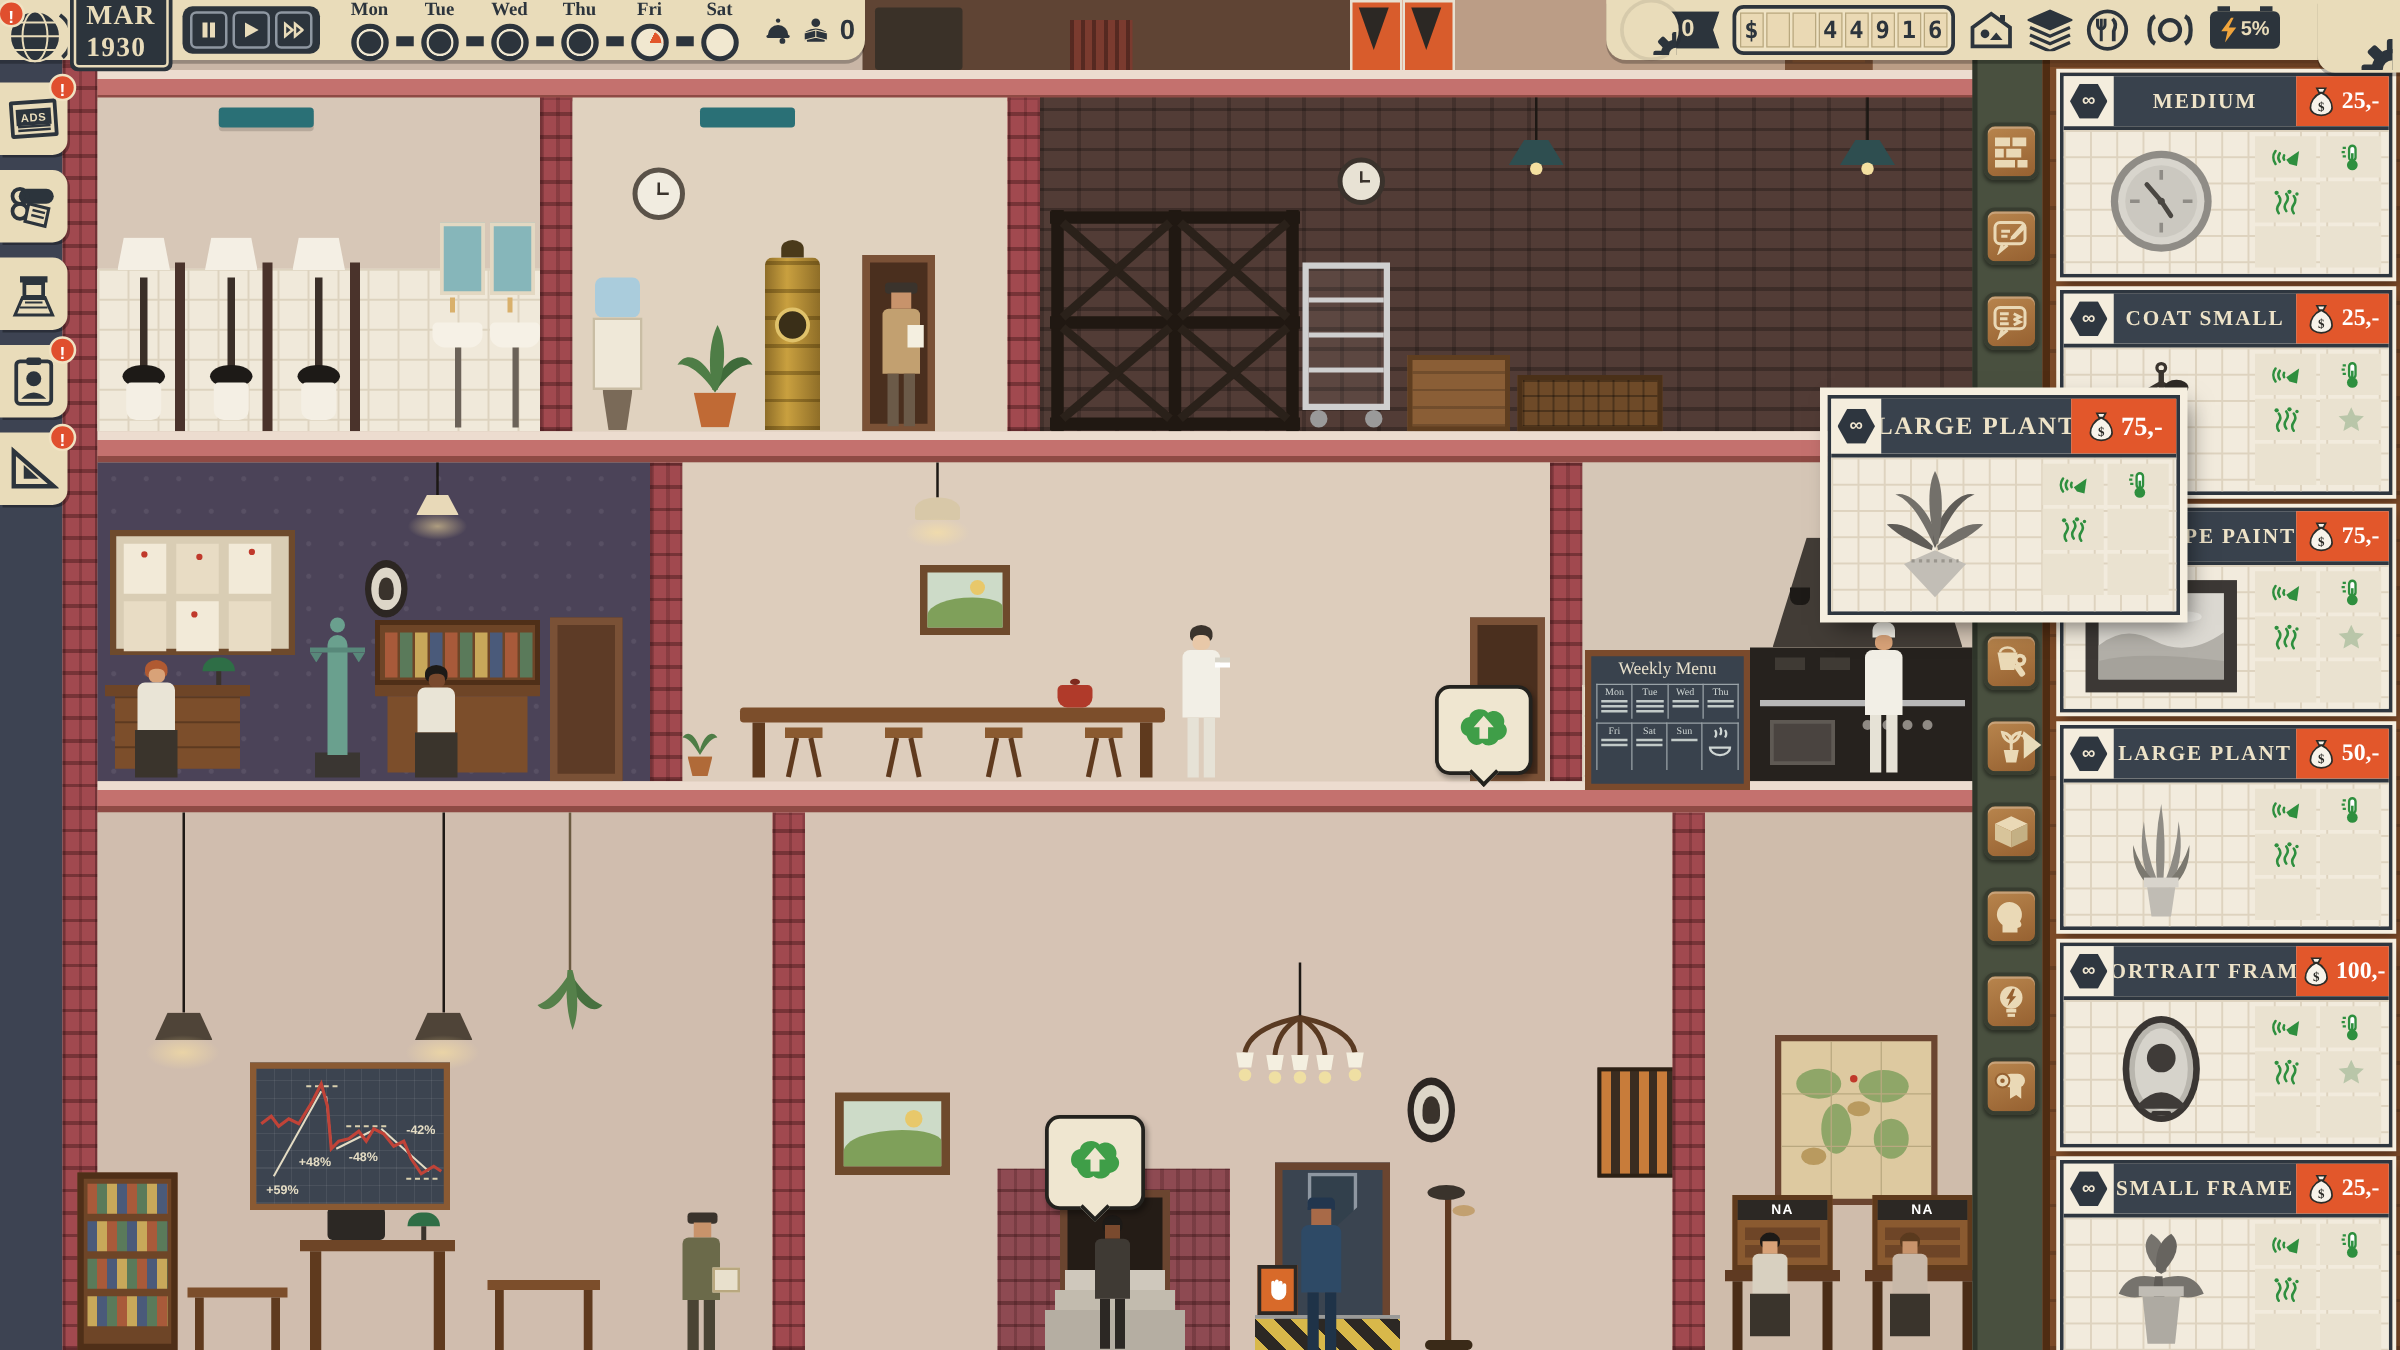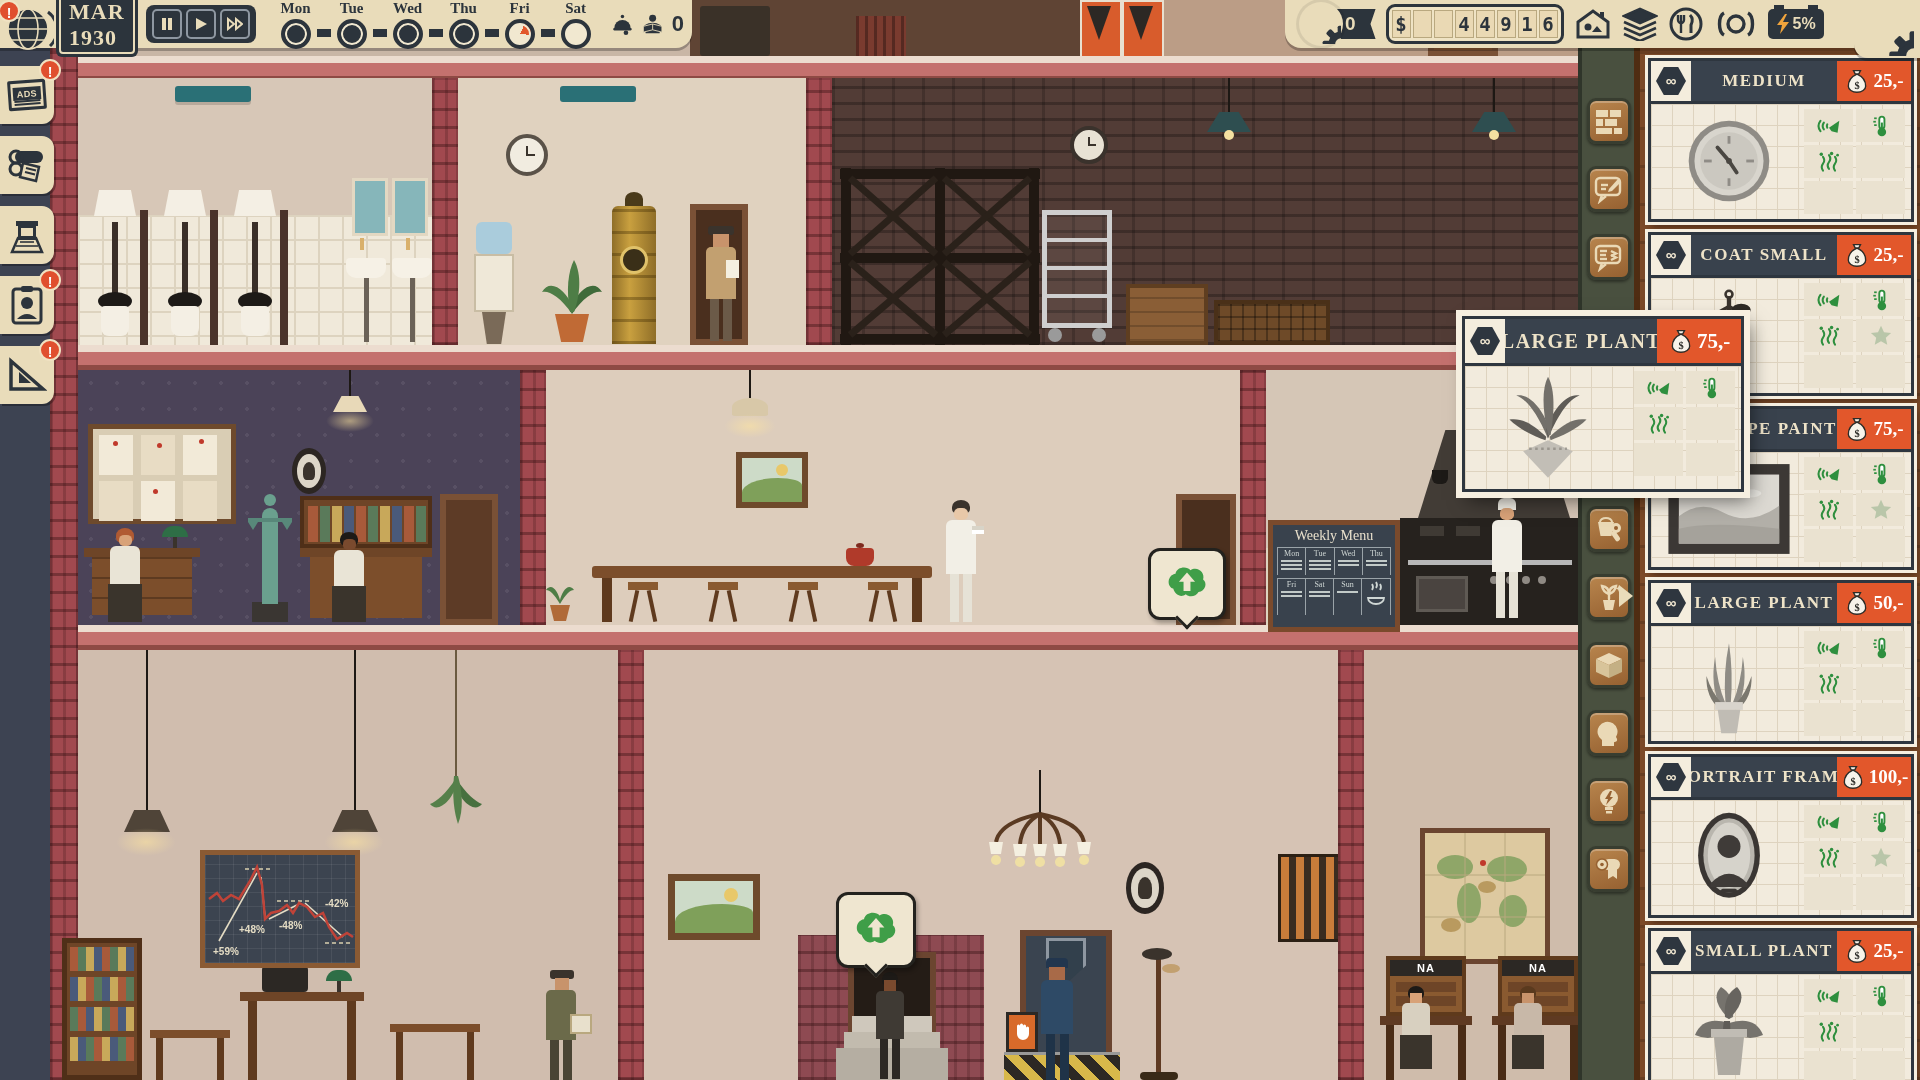--- a/index.html
+++ b/index.html
@@ -1121,21 +1121,21 @@
           <div class="slot"></div>
         </div>
       </div>
     </div>
 
     <div class="card" style="top:880px;">
       <div class="chead">
         <div class="cbadge">
             <div class="hex">∞</div>
           </div>
-        <div class="ctitle">SMALL PLANT</div>
+        <div class="ctitle">SMALL FRAME</div>
         <div class="cprice">
           <svg class="bagicon" viewBox="0 0 30 32">
               <use href="#i-bag"></use>
               <text x="15" y="25" text-anchor="middle" font-size="12" font-weight="bold" fill="#2c2c28">$</text>
             </svg>
           <span>25,-</span>
         </div>
       </div>
       <div class="cbody">
         <div class="cart">

